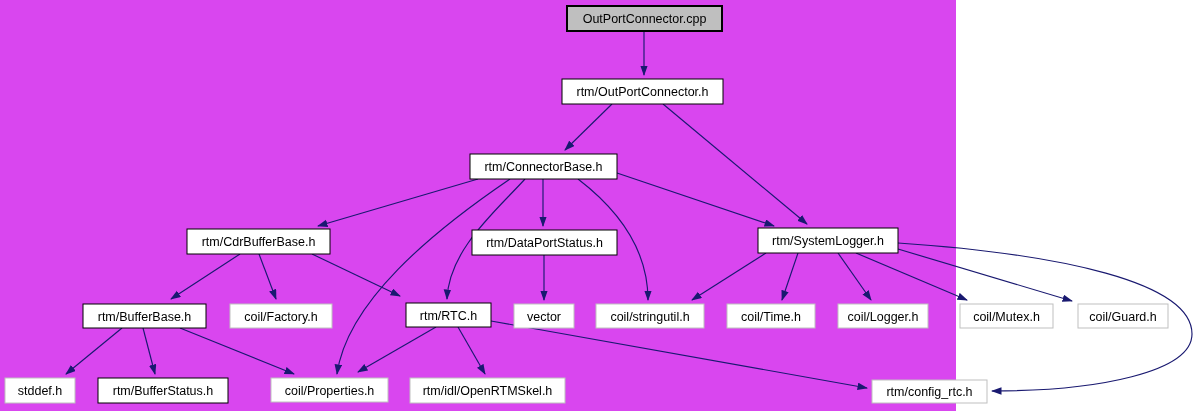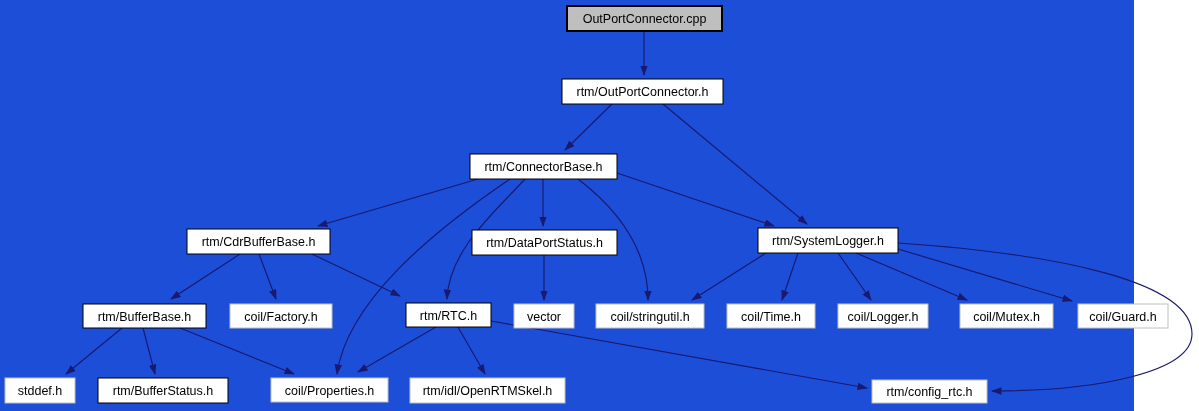--- a/index.html
+++ b/index.html
@@ -2,24 +2,24 @@
 <html><head>
 <meta charset="utf-8">
 <style>
   html, body {
     margin: 0;
     padding: 0;
     background: #ffffff;
     font-family: "Liberation Sans", sans-serif;
   }
   .graph-wrap {
-    width: 1134px;
+    width: 956px;
     height: 411px;
     position: relative;
-    background: #1d4ed8;
+    background: #d946ef;
     text-decoration: underline;
   }
   svg { display: block; }
   .edge {
     fill: none;
     stroke-width: 1.15px;
   }
   .node-rect { stroke-linejoin: miter; }
   .node-label {
     font-family: "Liberation Sans", sans-serif;

